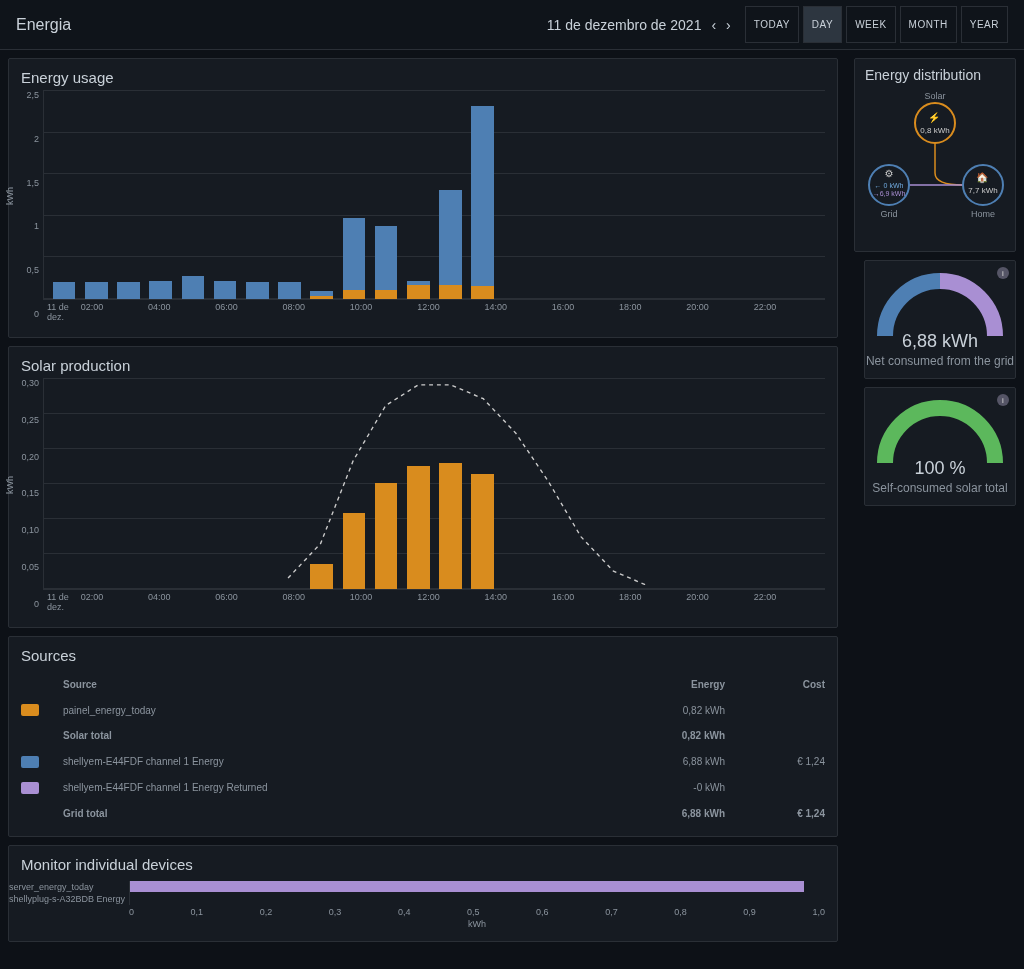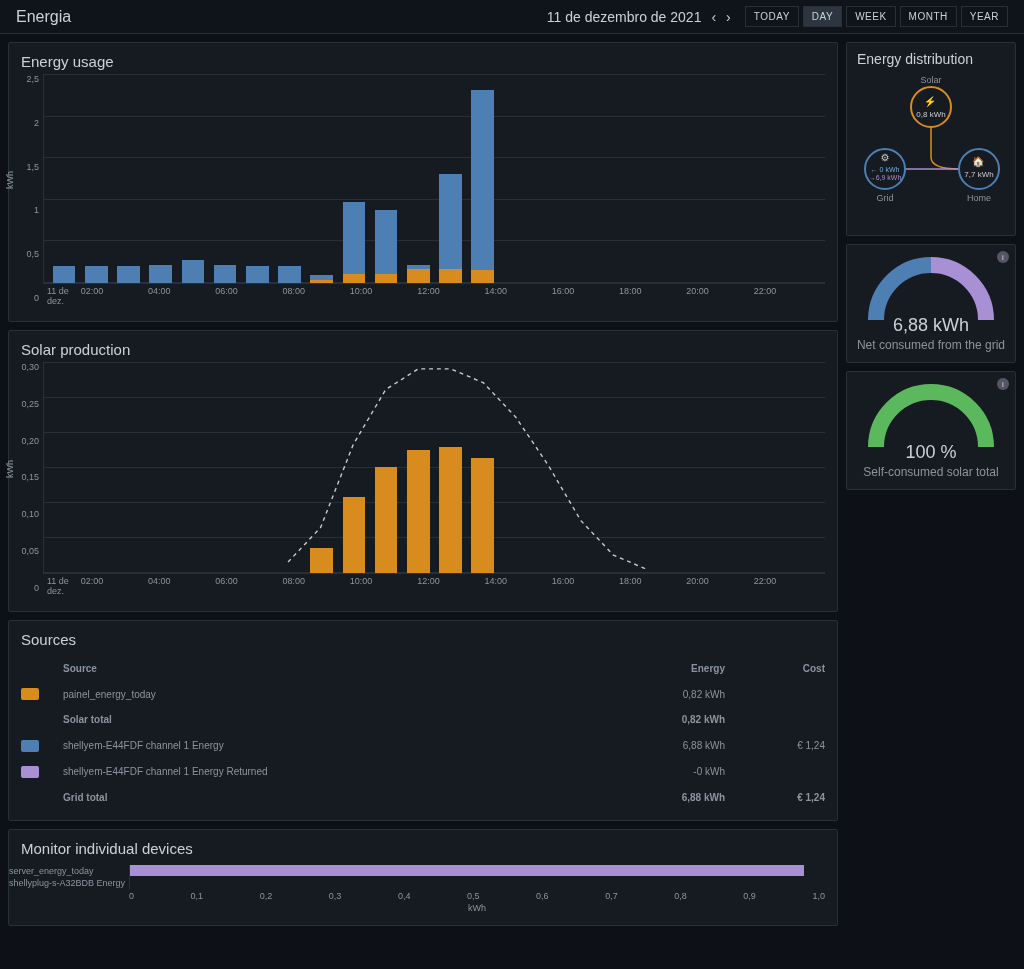--- a/index.html
+++ b/index.html
@@ -43,36 +43,36 @@
   .date-text { font-size: 14px; color: var(--text); margin-right: 4px; }
   .nav-btn {
     background: none; border: none; color: var(--text);
     font-size: 14px; cursor: pointer; padding: 0 4px;
   }
   .period-group { display: flex; gap: 4px; margin-left: 8px; }
   .period-btn {
     background: none;
     border: 1px solid var(--border);
     color: var(--text);
-    padding: 4px 8px;
+    padding: 12px 8px;
     font-size: 10px;
     cursor: pointer;
     letter-spacing: 0.5px;
   }
   .period-btn.active { background: #2d3640; }
   
   .main {
     flex: 1;
     display: flex;
     gap: 8px;
     padding: 8px;
     overflow: hidden;
   }
   .col-left { flex: 1; display: flex; flex-direction: column; gap: 8px; min-width:0;}
-  .col-right { width: 170px; display: flex; flex-direction: column; gap: 8px; }
+  .col-right { width: 170px; display: flex; flex-direction: column; gap: 8px; align-items: flex-end; }
   .card {
     background: var(--panel);
     border: 1px solid var(--border);
     border-radius: 2px;
     display: flex;
     flex-direction: column;
     position: relative;
   }
   .card-title { font-size: 15px; font-weight: 400; margin: 10px 12px 4px; color: var(--text); }
   

